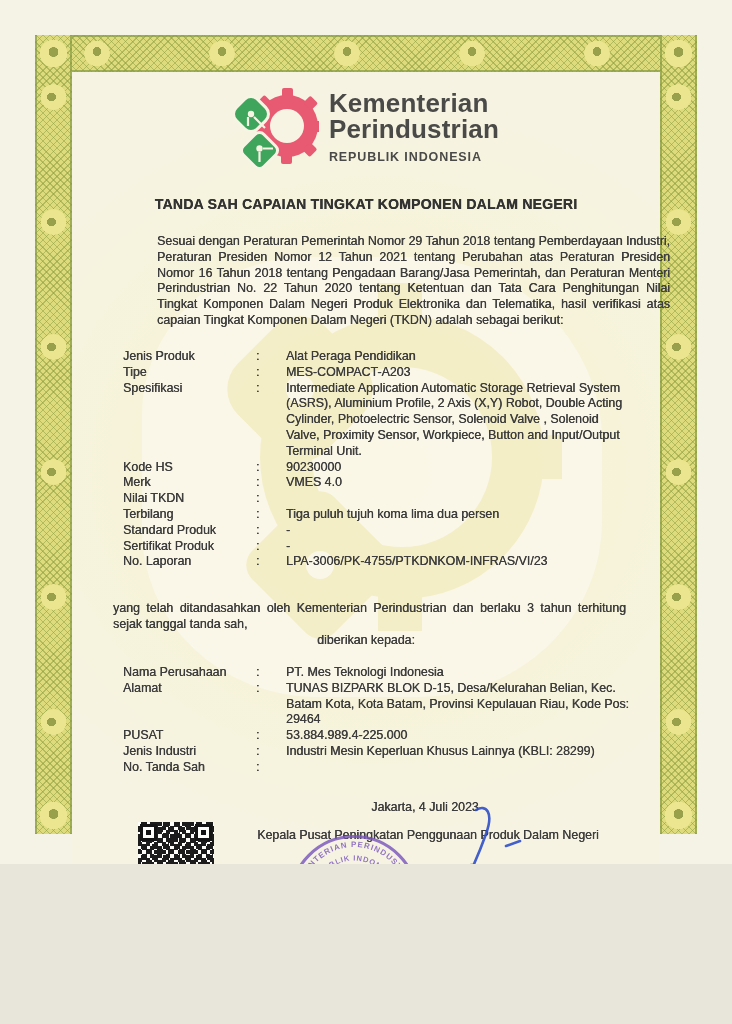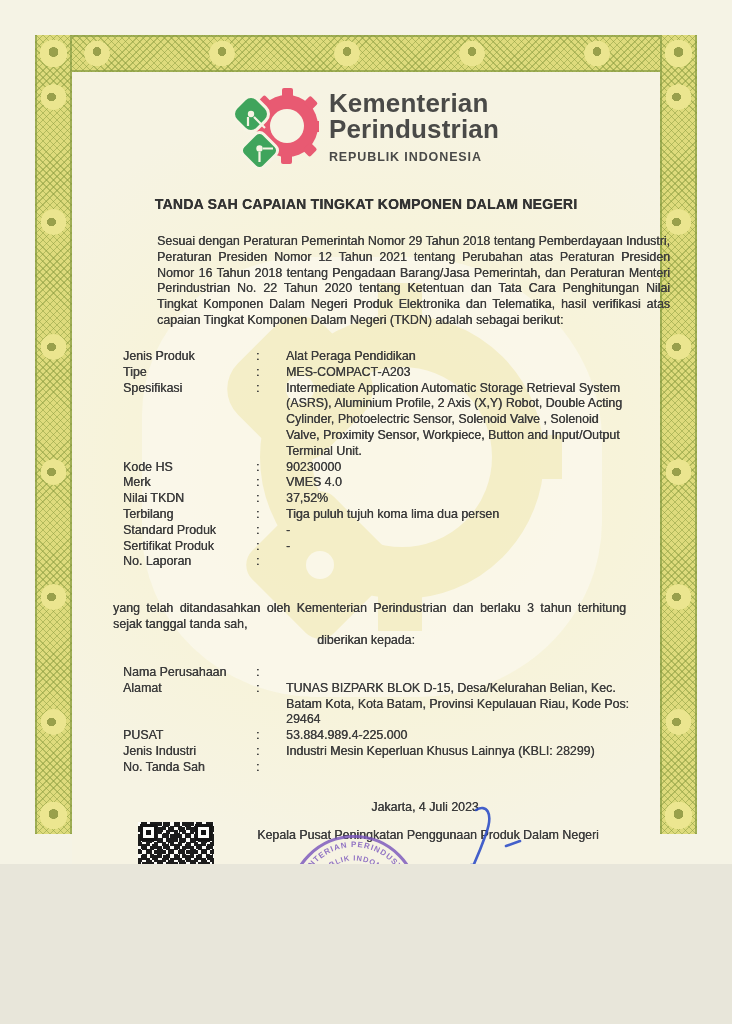--- a/index.html
+++ b/index.html
@@ -223,50 +223,51 @@
           <span class="val">90230000</span>
       </div>
       <div class="row">
         <span class="lbl">Merk</span>
           <span class="sep">:</span>
           <span class="val">VMES 4.0</span>
       </div>
       <div class="row">
         <span class="lbl">Nilai TKDN</span>
           <span class="sep">:</span>
-          <span class="val">37,52%</span>
       </div>
       <div class="row">
         <span class="lbl">Terbilang</span>
           <span class="sep">:</span>
           <span class="val">Tiga puluh tujuh koma lima dua persen</span>
       </div>
       <div class="row">
         <span class="lbl">Standard Produk</span>
           <span class="sep">:</span>
           <span class="val">-</span>
       </div>
       <div class="row">
         <span class="lbl">Sertifikat Produk</span>
           <span class="sep">:</span>
           <span class="val">-</span>
       </div>
       <div class="row">
         <span class="lbl">No. Laporan</span>
           <span class="sep">:</span>
+          <span class="val">LPA-3006/PK-4755/PTKDNKOM-INFRAS/VI/23</span>
       </div>
     </div>
 
     <div class="validity">yang telah ditandasahkan oleh Kementerian Perindustrian dan berlaku 3 tahun terhitung sejak tanggal tanda sah,</div>
     <div class="awarded">diberikan kepada:</div>
 
     <div class="fields fields-company">
       <div class="row">
         <span class="lbl">Nama Perusahaan</span>
           <span class="sep">:</span>
+          <span class="val">PT. Mes Teknologi Indonesia</span>
       </div>
       <div class="row">
         <span class="lbl">Alamat</span>
           <span class="sep">:</span>
           <span class="val">TUNAS BIZPARK BLOK D-15, Desa/Kelurahan Belian, Kec. Batam Kota, Kota Batam, Provinsi Kepulauan Riau, Kode Pos: 29464</span>
       </div>
       <div class="row">
         <span class="lbl">PUSAT</span>
           <span class="sep">:</span>
           <span class="val">53.884.989.4-225.000</span>

